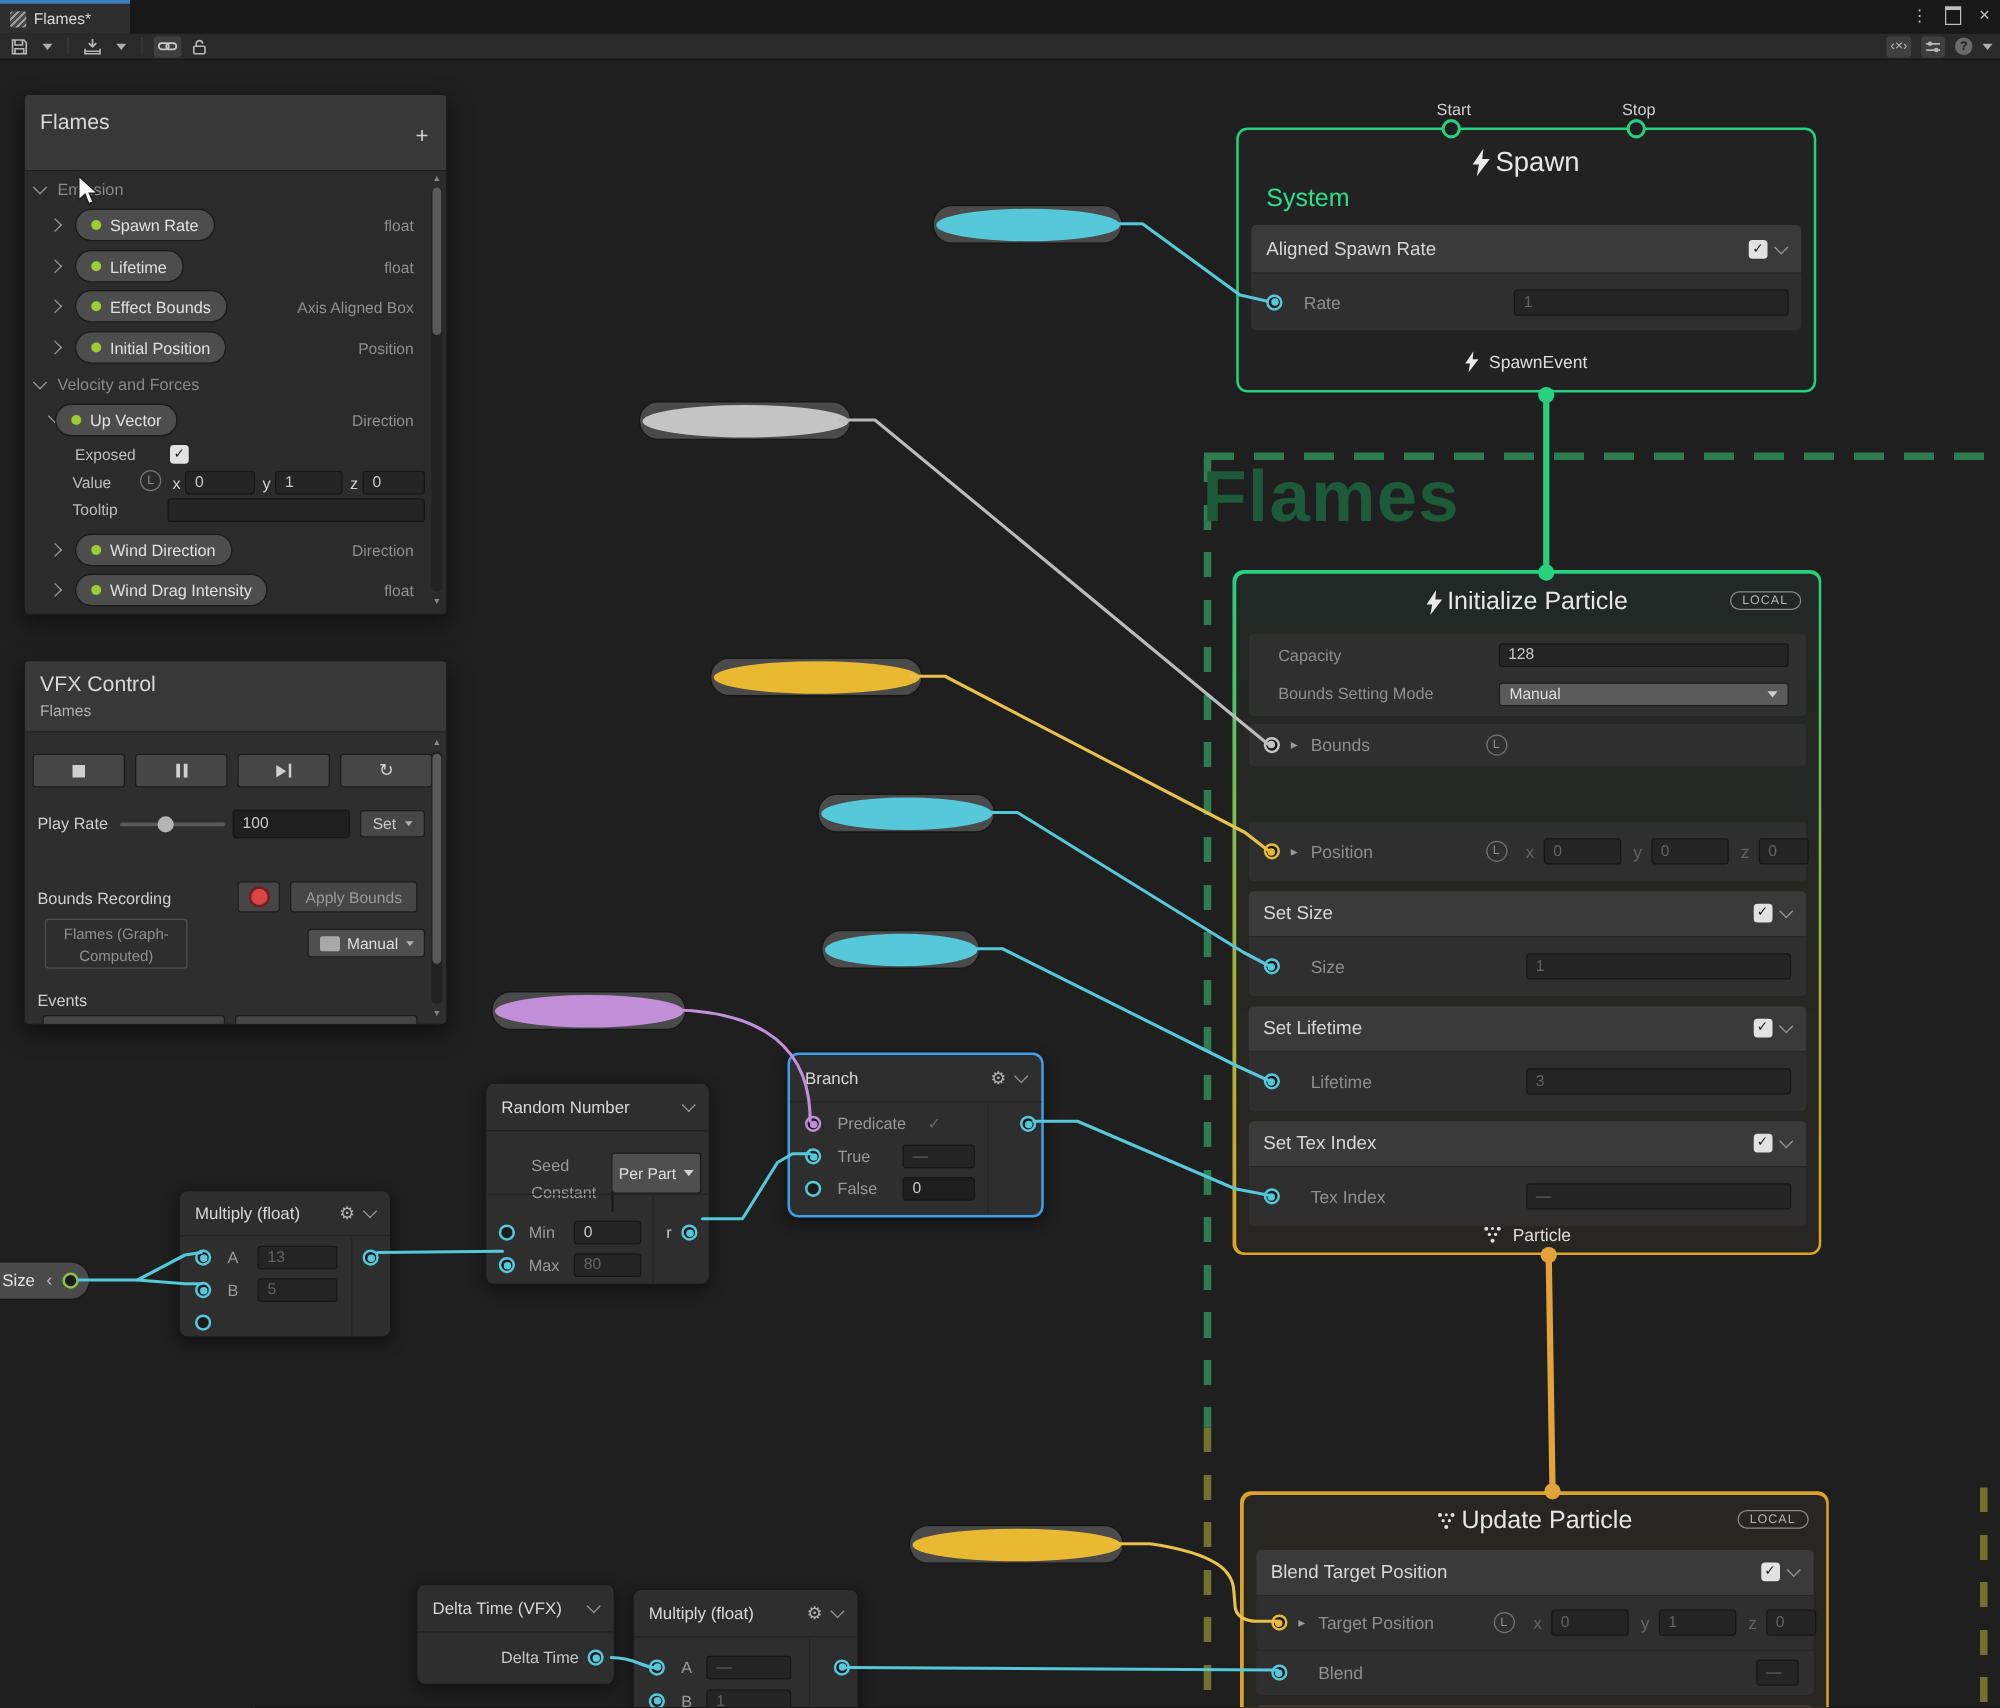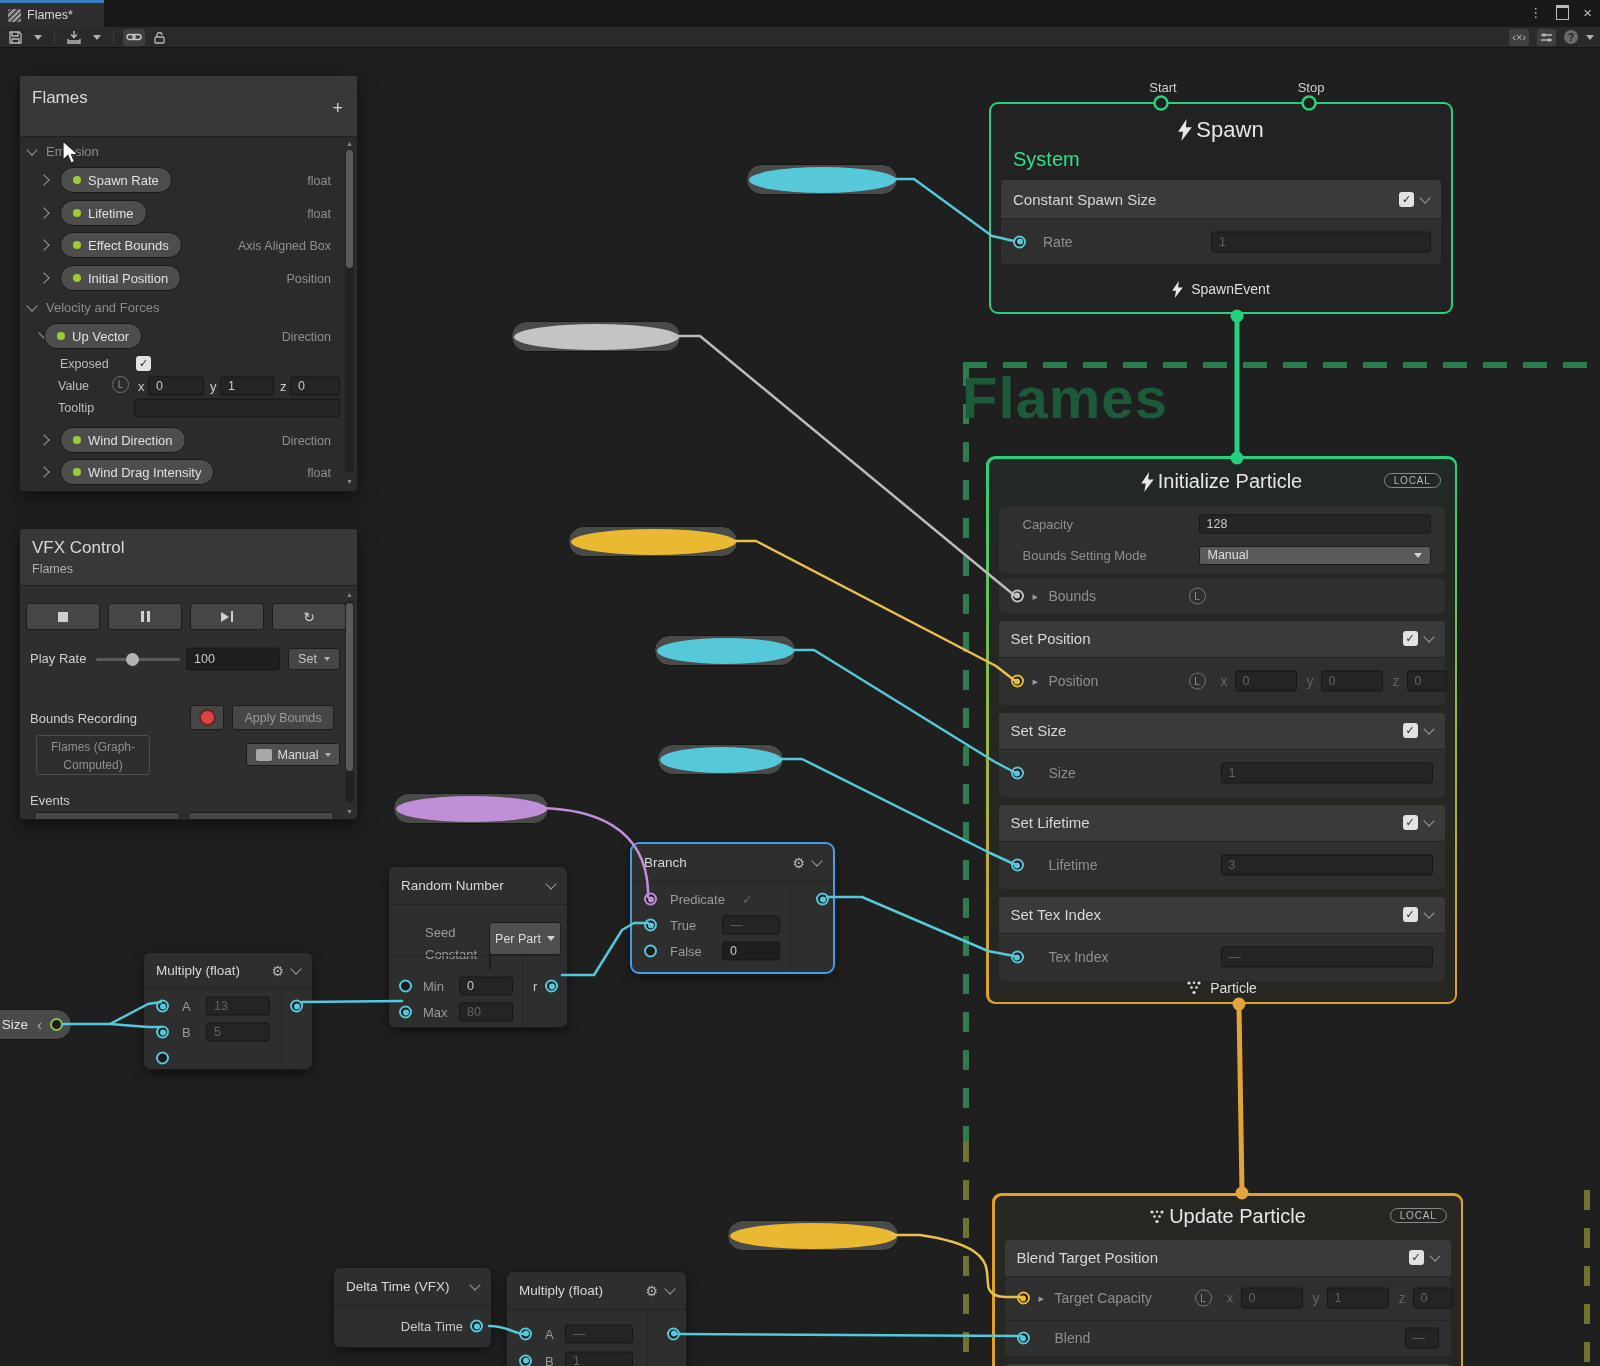--- a/index.html
+++ b/index.html
@@ -146,21 +146,21 @@
     <div class="anchor-label" style="left:172px;top:-24px;">Start</div>
     <div class="anchor-label" style="left:320px;top:-24px;">Stop</div>
     <div class="ctx-title" style="top:12px;height:28px;font-size:22px;">
       <svg width="14" height="22" viewBox="0 0 10 16">
           <path d="M6.2 0 L0 9.2 H3.6 L2.4 16 L10 6 H5.6 Z" fill="#e8e8e8"></path>
         </svg>
       <span>Spawn</span>
     </div>
     <div class="syslab" style="left:22px;top:44px;">System</div>
     <div class="blkh" style="left:10px;right:10px;top:76px;height:38px;">
-      <span>Constant Spawn Size</span>
+      <span>Aligned Spawn Rate</span>
       <span class="hctrl">
           <span class="cbx"></span>
           <span class="cdown"></span>
         </span>
     </div>
     <div class="blkr" style="left:10px;right:10px;top:114px;height:46px;">
       <span class="p on cy" style="left:12px;"></span>
       <span class="rowlab" style="left:42px;">Rate</span>
       <span class="fld dim" style="left:210px;right:10px;">1</span>
     </div>
@@ -190,27 +190,20 @@
           <span class="dd" style="margin-left:auto;border-top-color:#d0d0d0;"></span>
         </span>
       </div>
       <div class="blkr solo" style="left:10px;right:10px;top:120px;height:34px;">
         <span class="p on wh" style="left:12px;"></span>
         <span class="exp rowlab" style="left:34px;"></span>
         <span class="rowlab" style="left:50px;">Bounds</span>
         <span class="lic rowlab" style="left:190px;">L</span>
       </div>
 
-      <div class="blkh" style="left:10px;right:10px;top:162px;height:36px;">
-        <span>Set Position</span>
-        <span class="hctrl">
-            <span class="cbx"></span>
-            <span class="cdown"></span>
-          </span>
-      </div>
       <div class="blkr" style="left:10px;right:10px;top:198px;height:48px;">
         <span class="p on yl" style="left:12px;"></span>
         <span class="exp rowlab" style="left:34px;"></span>
         <span class="rowlab" style="left:50px;">Position</span>
         <span class="lic rowlab" style="left:190px;">L</span>
         <span class="rowlab dim" style="left:222px;">x</span>
         <span class="fld dim" style="left:236px;width:62px;">0</span>
         <span class="rowlab dim" style="left:308px;">y</span>
         <span class="fld dim" style="left:322px;width:62px;">0</span>
         <span class="rowlab dim" style="left:394px;">z</span>
@@ -291,21 +284,21 @@
       <div class="blkh" style="left:10px;right:10px;top:44px;height:36px;">
         <span>Blend Target Position</span>
         <span class="hctrl">
             <span class="cbx"></span>
             <span class="cdown"></span>
           </span>
       </div>
       <div class="blkr" style="left:10px;right:10px;top:80px;height:44px;">
         <span class="p on yl" style="left:12px;"></span>
         <span class="exp rowlab" style="left:34px;"></span>
-        <span class="rowlab" style="left:50px;">Target Capacity</span>
+        <span class="rowlab" style="left:50px;">Target Position</span>
         <span class="lic rowlab" style="left:190px;">L</span>
         <span class="rowlab dim" style="left:222px;">x</span>
         <span class="fld dim" style="left:236px;width:62px;">0</span>
         <span class="rowlab dim" style="left:308px;">y</span>
         <span class="fld dim" style="left:322px;width:62px;">1</span>
         <span class="rowlab dim" style="left:394px;">z</span>
         <span class="fld dim" style="left:408px;width:40px;">0</span>
       </div>
       <div class="blkr" style="left:10px;right:10px;top:124px;height:36px;">
         <span class="p on cy" style="left:12px;"></span>

